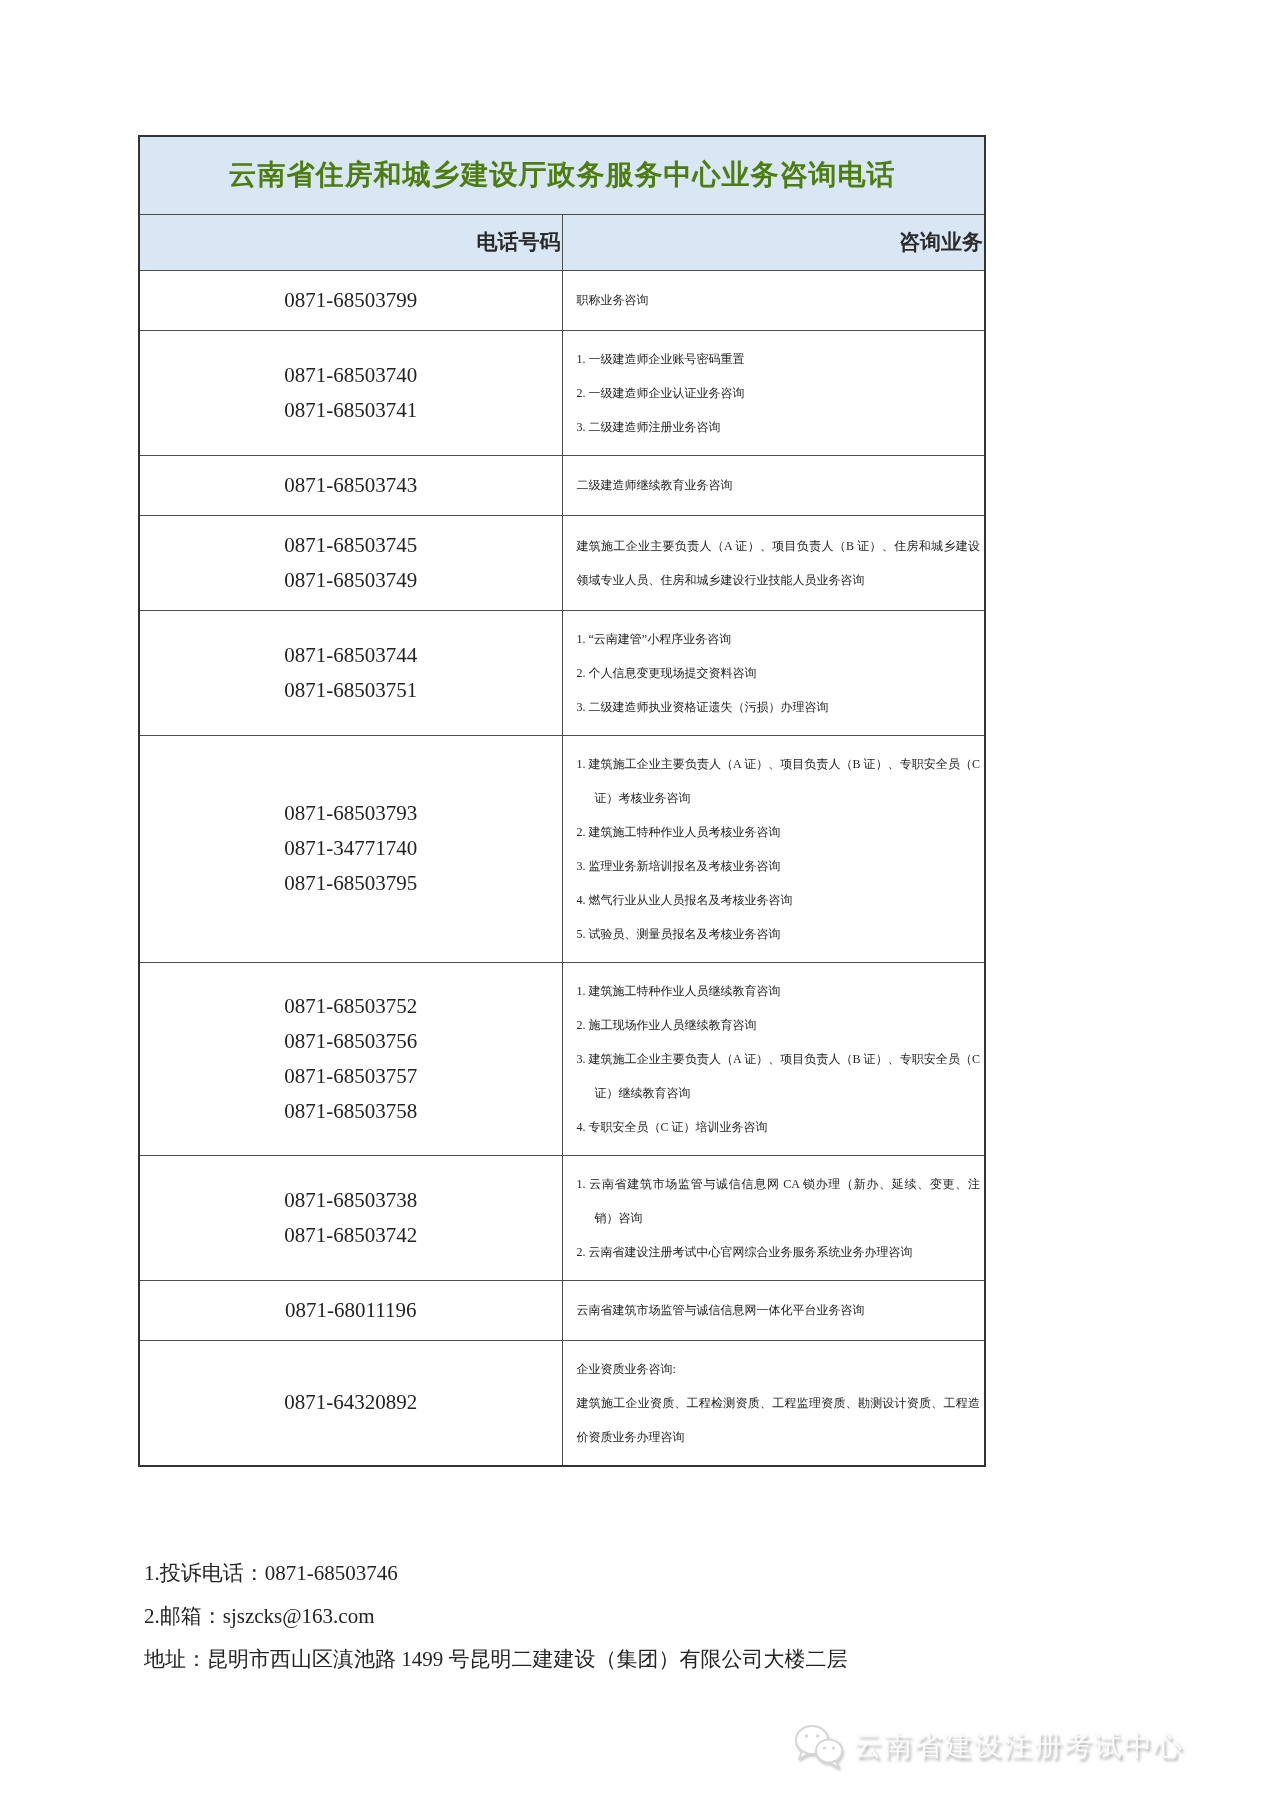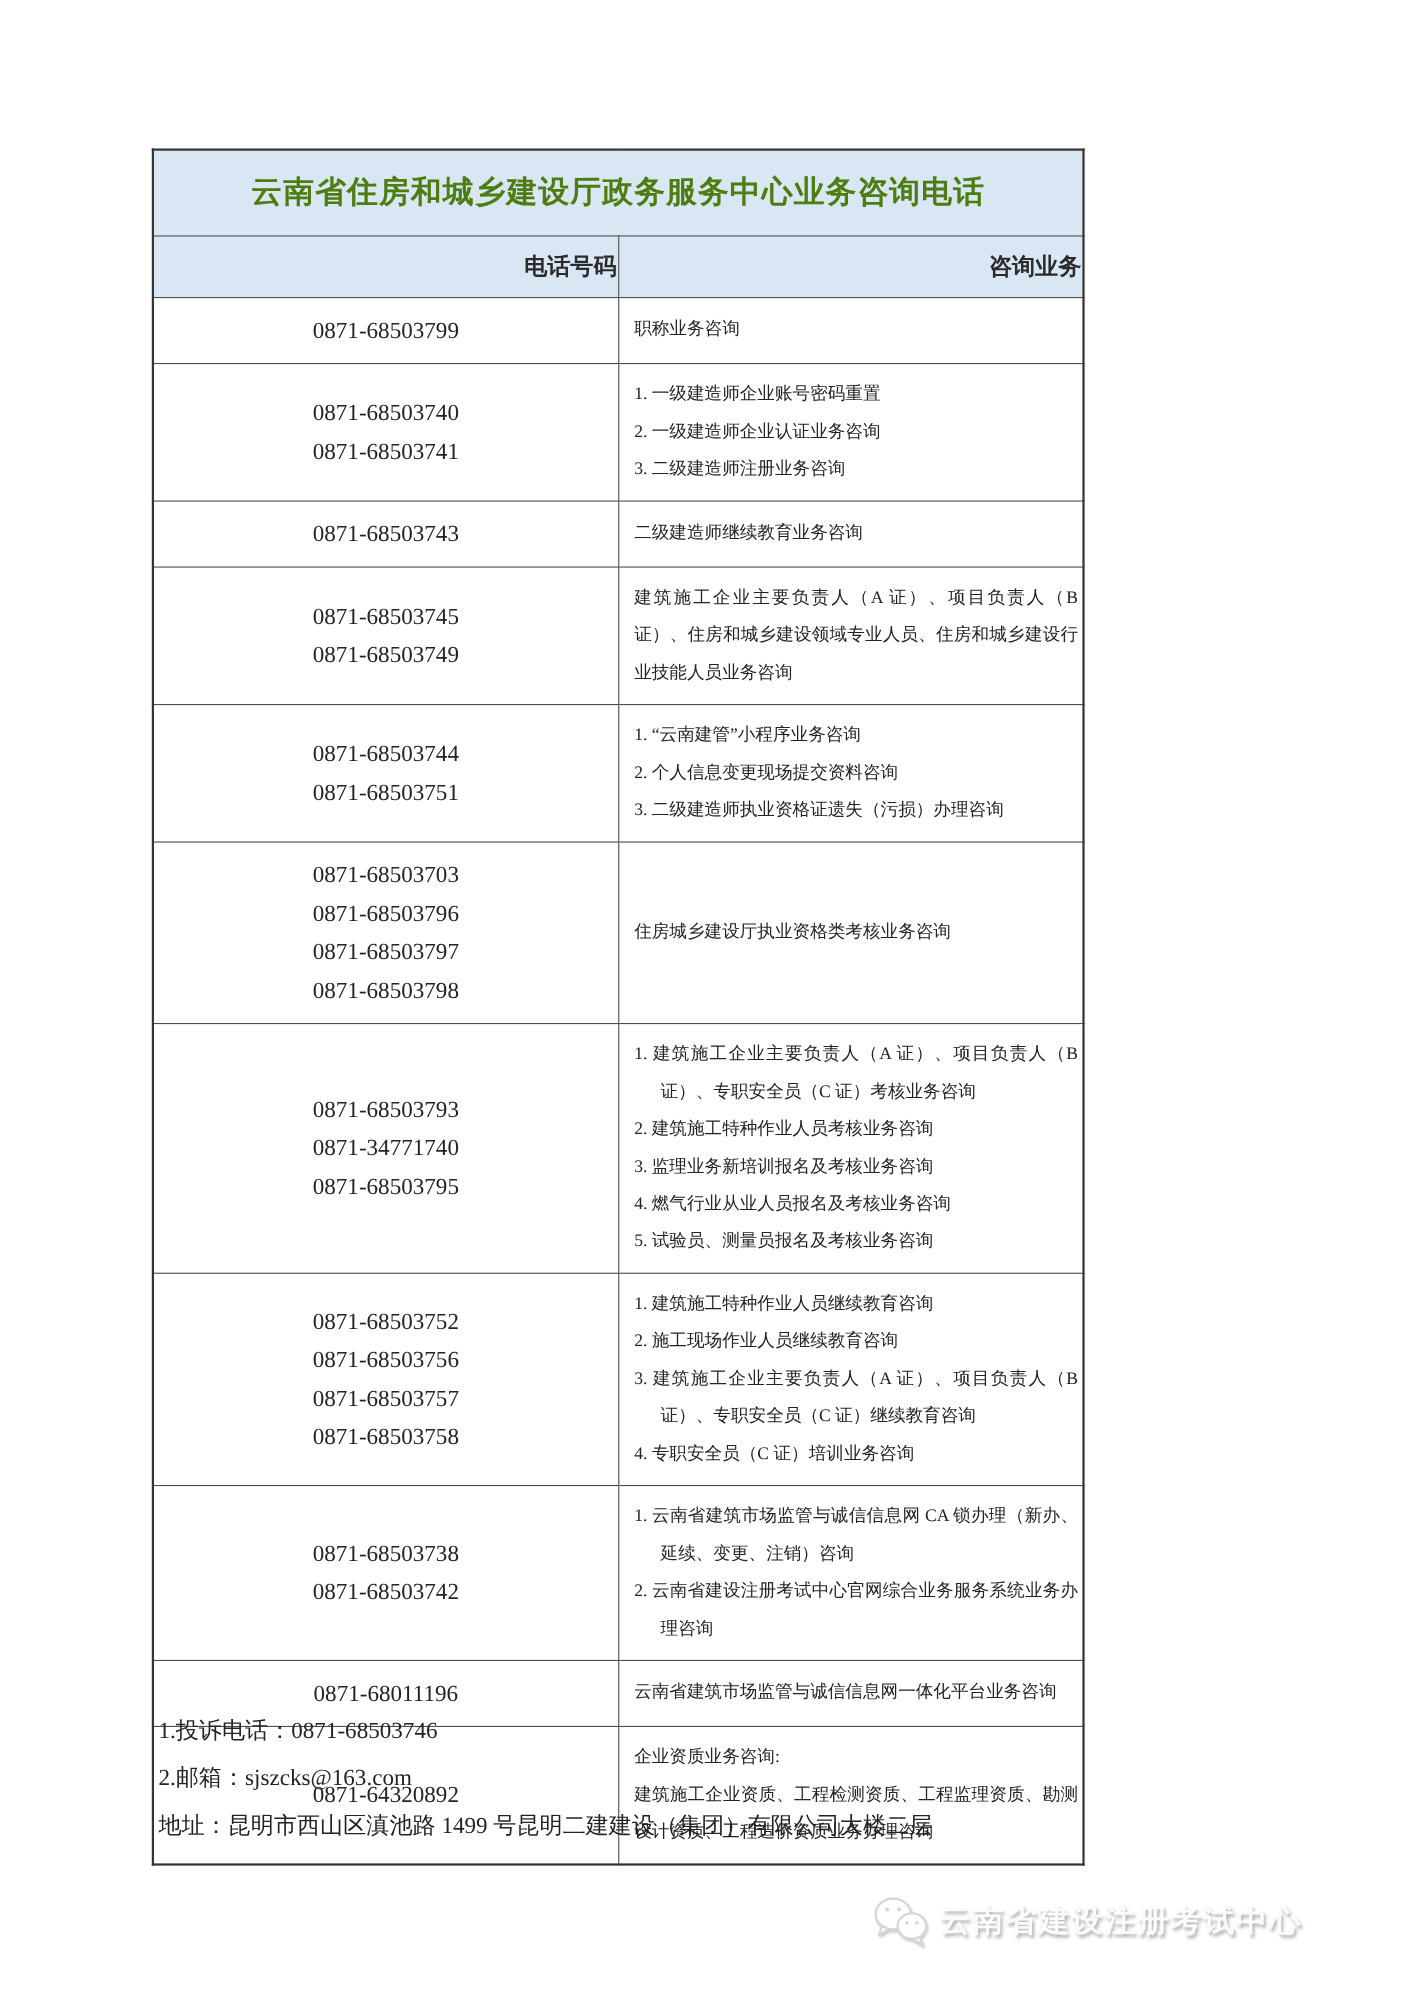--- a/index.html
+++ b/index.html
@@ -47,21 +47,21 @@
   .cell-phone{
     text-align:center;
     vertical-align:middle;
     font-size:21px;
     padding:12px 6px;
     margin-top:10px;
   }
   .cell-phone .phone{line-height:35px;}
   .cell-svc{
     vertical-align:middle;
-    font-size:16px;
+    font-size:12px;
     padding:11px 4px 11px 14px;
   }
   .cell-svc .svc{
     line-height:34px;
     text-align:justify;
     text-justify:inter-ideograph;
   }
   .cell-svc .svc.numbered{
     padding-left:1.5em;
     text-indent:-1.5em;
@@ -76,21 +76,21 @@
   .watermark{
     position:absolute;
     left:792px;top:1722px;
     display:flex;
     align-items:center;
     gap:8px;
   }
   .watermark-text{
     font-family:"Liberation Sans","DejaVu Sans",sans-serif;
     font-size:28px;
-    font-weight:bold;
+    font-weight:normal;
     letter-spacing:2px;
     color:#fbfbfb;
     text-shadow:2px 3px 3px rgba(150,150,150,0.75), -1px -1px 1px rgba(255,255,255,0.9);
     white-space:nowrap;
   }
   .wechat-icon{display:block;filter:drop-shadow(1px 2px 1px rgba(170,170,170,0.6));}
 </style>
 </head>
 <body>
 
@@ -145,31 +145,20 @@
         </tr>
         <tr>
           <td class="cell-phone">
             <div class="phone">0871-68503744</div>
             <div class="phone">0871-68503751</div>
           </td>
           <td class="cell-svc">
             <div class="svc numbered">1. “云南建管”小程序业务咨询</div>
             <div class="svc numbered">2. 个人信息变更现场提交资料咨询</div>
             <div class="svc numbered">3. 二级建造师执业资格证遗失（污损）办理咨询</div>
-          </td>
-        </tr>
-        <tr>
-          <td class="cell-phone">
-            <div class="phone">0871-68503703</div>
-            <div class="phone">0871-68503796</div>
-            <div class="phone">0871-68503797</div>
-            <div class="phone">0871-68503798</div>
-          </td>
-          <td class="cell-svc">
-            <div class="svc">住房城乡建设厅执业资格类考核业务咨询</div>
           </td>
         </tr>
         <tr>
           <td class="cell-phone">
             <div class="phone">0871-68503793</div>
             <div class="phone">0871-34771740</div>
             <div class="phone">0871-68503795</div>
           </td>
           <td class="cell-svc">
             <div class="svc numbered">1. 建筑施工企业主要负责人（A 证）、项目负责人（B 证）、专职安全员（C 证）考核业务咨询</div>

